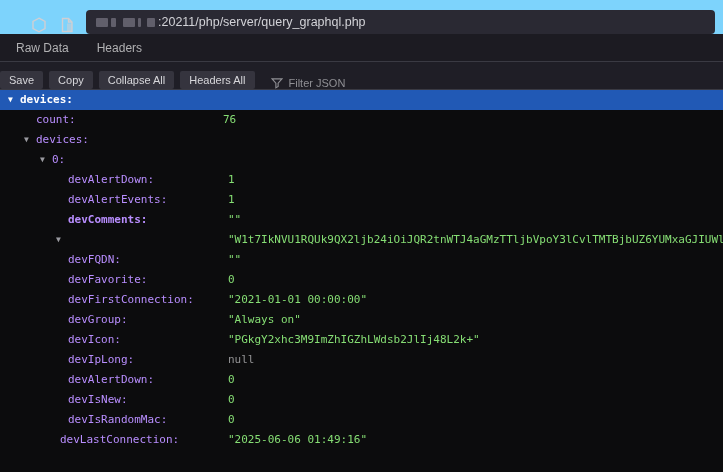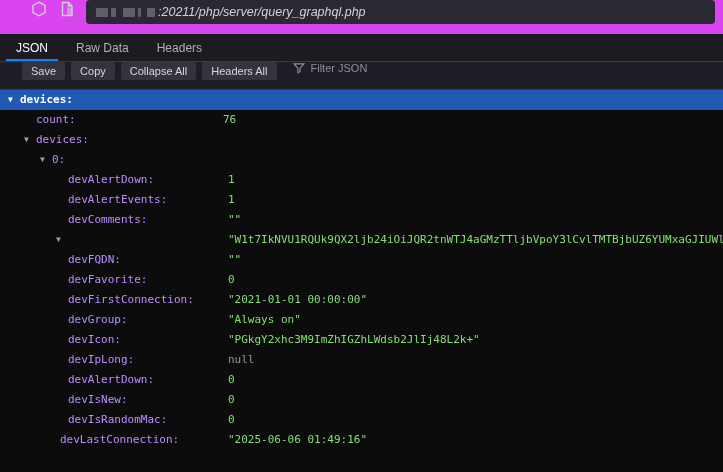--- a/index.html
+++ b/index.html
@@ -4,22 +4,22 @@
 <style>
   html,body{margin:0;padding:0;}
   body{
     width:723px;height:472px;overflow:hidden;
     background:#0c0c0d;
     font-family:"DejaVu Sans Mono",monospace;
     -webkit-font-smoothing:antialiased;
   }
   
   .topbar{
-    height:34px;background:#d946ef;display:flex;align-items:flex-start;
-    gap:10px;padding:0 8px 0 30px;box-sizing:border-box;font-style:italic;
+    height:34px;background:#7dd3fc;display:flex;align-items:flex-end;
+    gap:10px;padding:0 8px 0 30px;box-sizing:border-box;
   }
   .icon-btn{width:18px;height:18px;display:flex;align-items:center;justify-content:center;flex:0 0 auto;}
   .url-field{
     flex:1;height:24px;background:#2a2933;border-radius:4px;
     display:flex;align-items:center;padding:0 10px;box-sizing:border-box;
     font-family:"Liberation Sans",sans-serif;font-size:12.5px;color:#d2d2d7;
     overflow:hidden;white-space:nowrap;
   }
   .redact{display:inline-block;height:9px;background:#615f6b;border-radius:1px;margin-right:3px;}
   
@@ -27,21 +27,21 @@
     height:27px;background:#1c1b22;border-bottom:1px solid #3a3a43;
     display:flex;align-items:stretch;padding-left:2px;
     font-family:"Liberation Sans",sans-serif;font-size:12px;
   }
   .tab{padding:0 14px;display:flex;align-items:center;color:#b1b1b3;position:relative;cursor:default;}
   .tab.active{color:#ffffff;}
   .tab.active::after{content:"";position:absolute;left:4px;right:4px;bottom:0;height:2px;background:var(--accent);}
   
   .toolbar{
     height:28px;background:#1f1e26;border-bottom:1px solid #3a3a43;
-    display:flex;align-items:flex-start;gap:6px;padding:0 22px;box-sizing:border-box;
+    display:flex;align-items:flex-end;gap:6px;padding:0 0;box-sizing:border-box;
     font-family:"Liberation Sans",sans-serif;font-size:11px;
   }
   .tbtn{background:#35343e;color:#d7d7db;padding:3px 9px;border-radius:2px;cursor:default;}
   .filter{display:flex;align-items:center;gap:6px;margin-left:10px;color:#8f8f94;}
   
   .tree{position:relative;width:723px;}
   .row{position:relative;height:20px;line-height:20px;font-size:11px;white-space:nowrap;overflow:hidden;}
   .row.selected{background:var(--selection);}
   .twisty{position:absolute;top:0;font-size:8px;line-height:20px;color:#9a9aa0;}
   .row.selected .twisty{color:#ffffff;}
@@ -73,21 +73,20 @@
       <span class="redact" style="width:5px"></span>
       <span class="redact" style="width:12px;margin-left:4px"></span>
       <span class="redact" style="width:3px"></span>
       <span class="redact" style="width:8px;margin-left:3px"></span>
     </span>
     <span>:20211/php/server/query_graphql.php</span>
   </div>
 </div>
 
 <div class="tabbar">
-  <div class="tab active">JSON</div>
   <div class="tab">Raw Data</div>
   <div class="tab">Headers</div>
 </div>
 
 <div class="toolbar">
   <span class="tbtn">Save</span>
   <span class="tbtn">Copy</span>
   <span class="tbtn">Collapse All</span>
   <span class="tbtn">Headers All</span>
   <span class="filter">
@@ -117,21 +116,21 @@
     </div>
     <div class="row">
       <span class="key" style="left: 68px;">devAlertDown:</span>
       <span class="val number" style="left: 228px;">1</span>
     </div>
     <div class="row">
       <span class="key" style="left: 68px;">devAlertEvents:</span>
       <span class="val number" style="left: 228px;">1</span>
     </div>
     <div class="row">
-      <span class="key" style="left: 68px;">devComments:</span>
+      <span class="key" style="left: 68px; font-weight: bold;">devComments:</span>
       <span class="val string" style="left: 228px;">""</span>
     </div>
     <div class="row">
       <span class="twisty" style="left: 56px;">▼</span>
       <span class="key" style="left: 68px; margin-top: 38px;">devCustomProps:</span>
       <span class="val string" style="left: 228px;">"W1t7IkNVU1RQUk9QX2ljb24iOiJQR2tnWTJ4aGMzTTljbVpoY3lCvlTMTBjbUZ6YUMxaGJIUWlQand2TXpNNU1qRTJOekU1T1RZMk56UTJOZz09"</span>
     </div>
     <div class="row">
       <span class="key" style="left: 68px;">devFQDN:</span>
       <span class="val string" style="left: 228px;">""</span>

